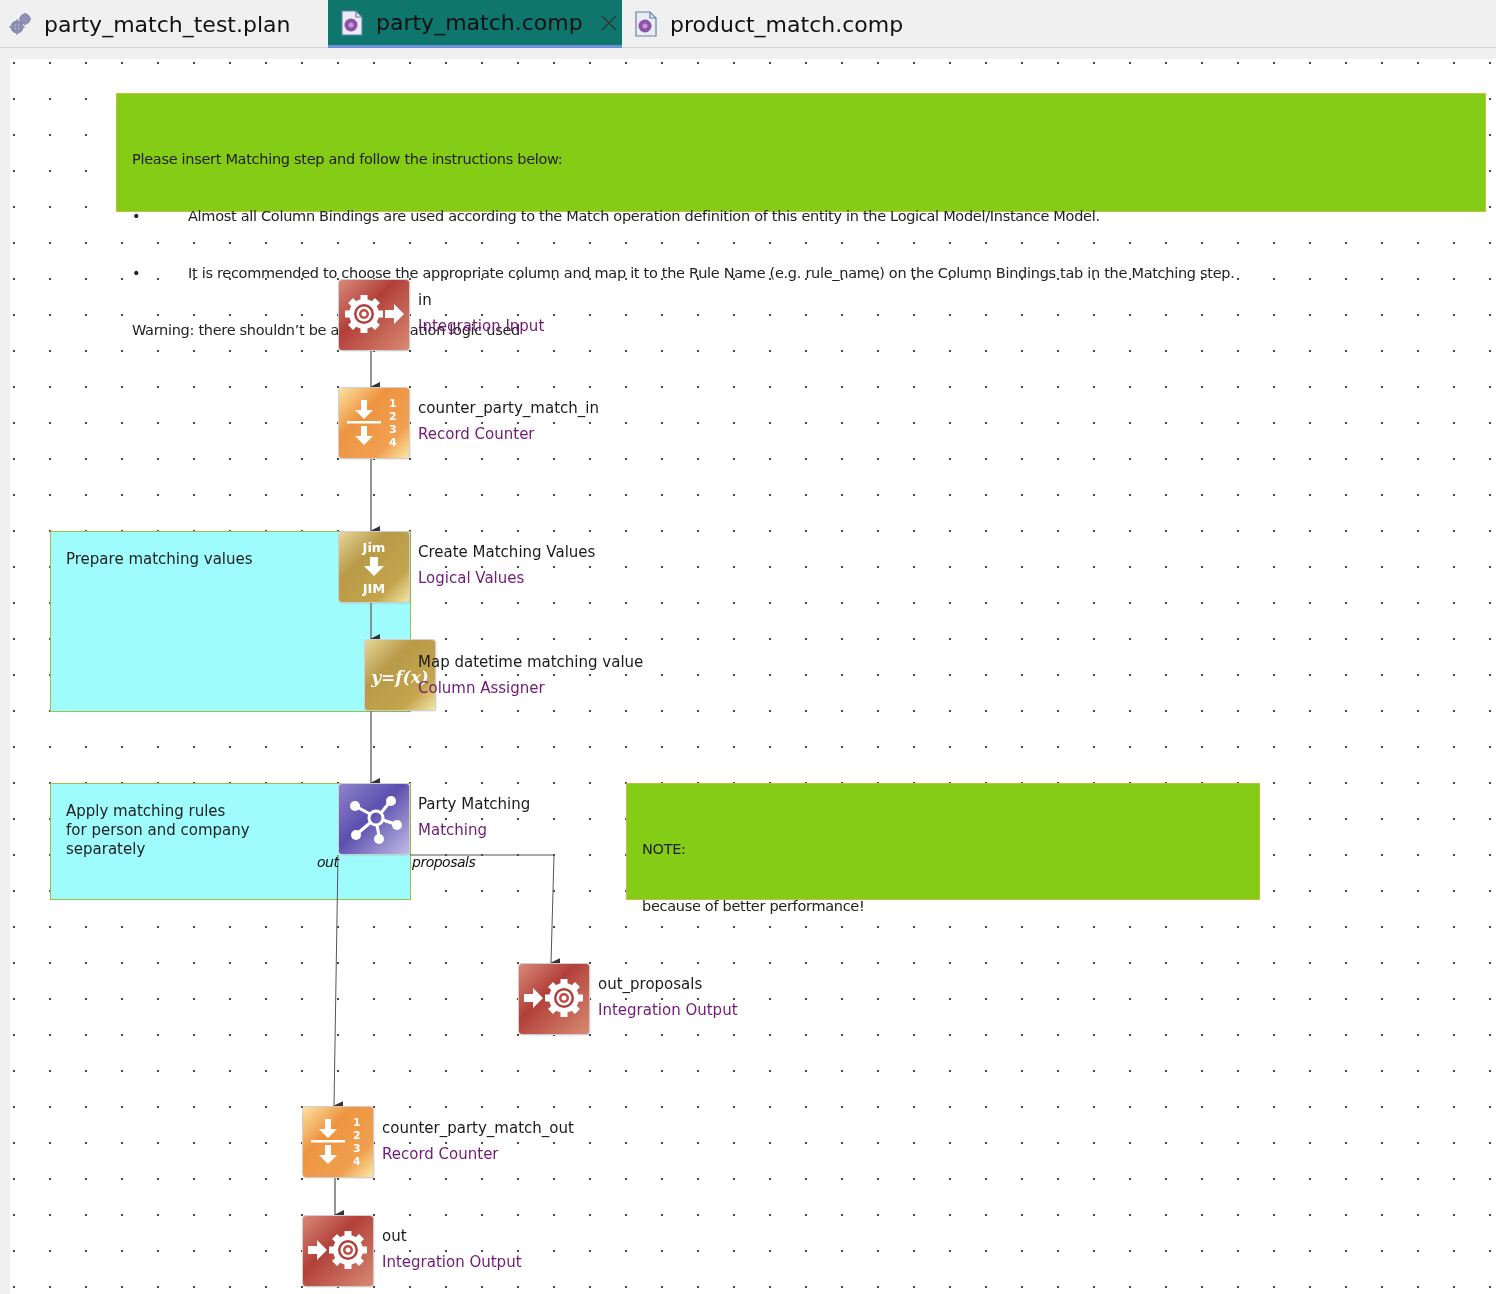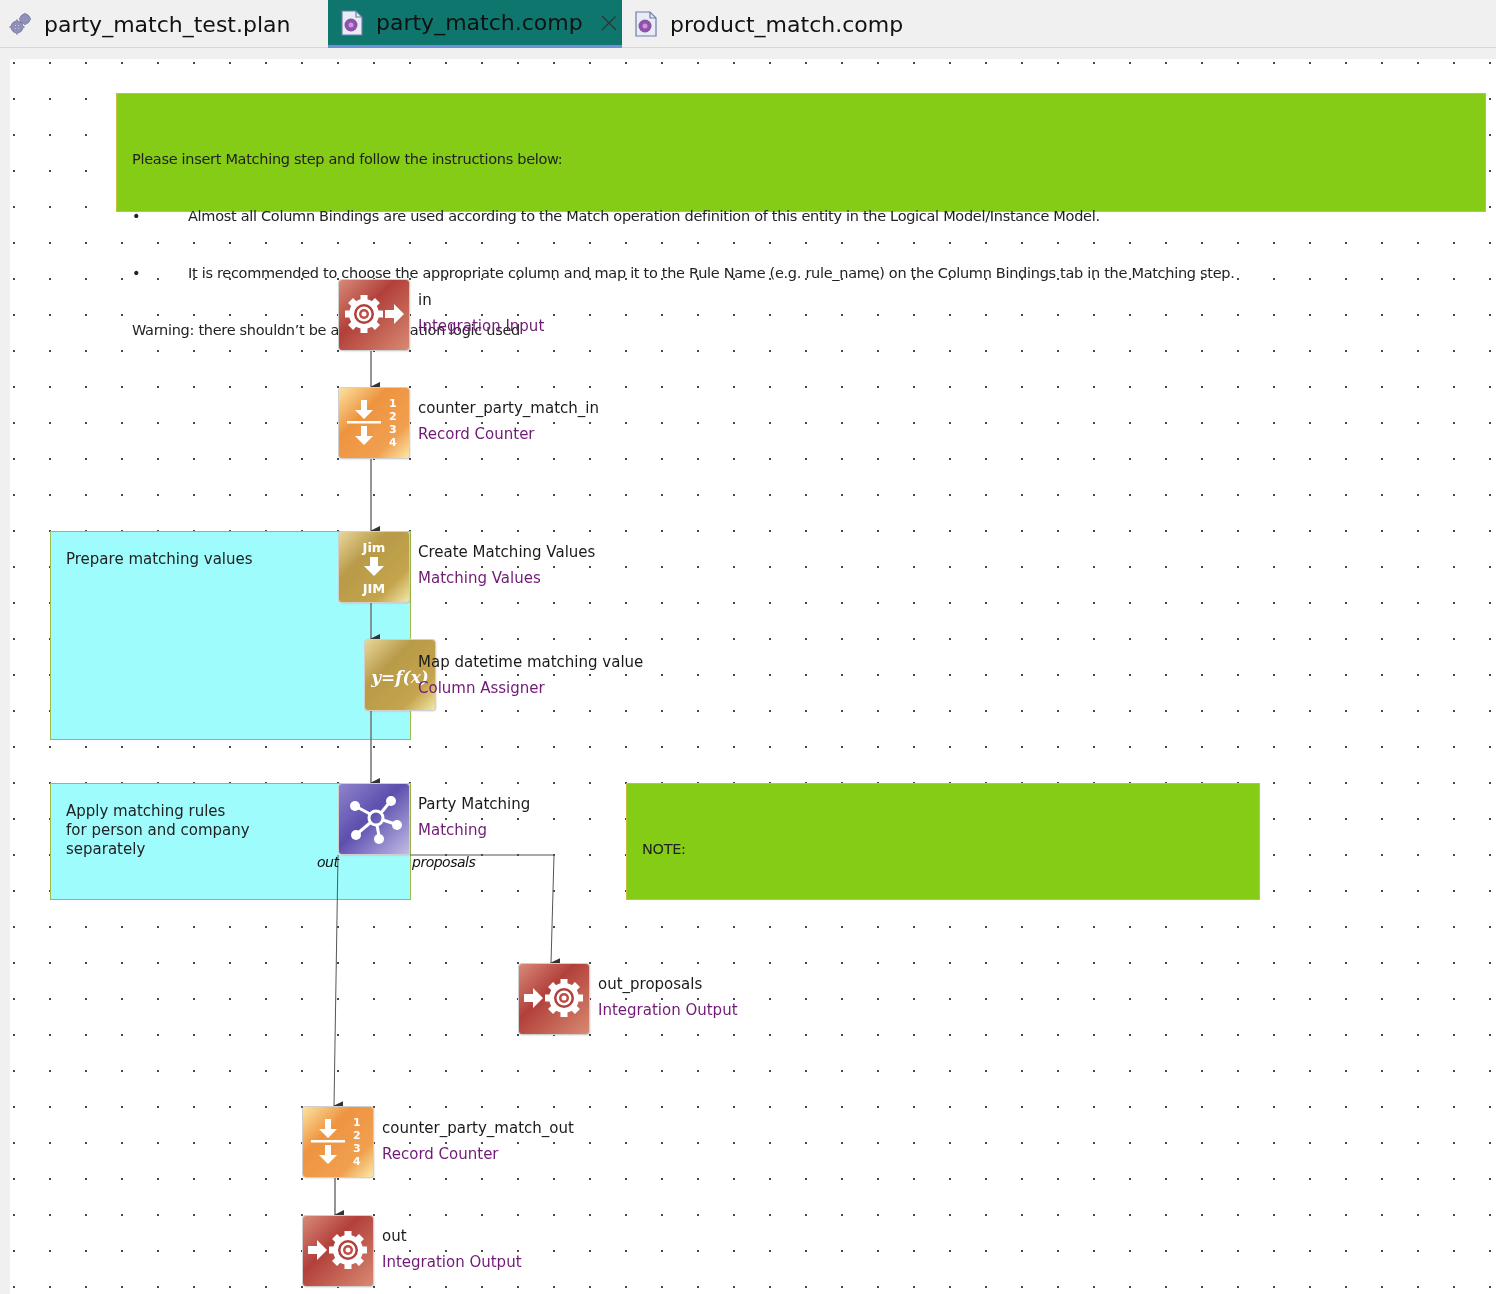--- a/index.html
+++ b/index.html
@@ -79,31 +79,32 @@
 
 <div class="canvas"></div>
 
 <div class="note" style="left:116px; top:93px; width:1370px; height:119px;">
   <div>Please insert Matching step and follow the instructions below:</div>
   <div class="bullet"><span class="dot">•</span><span>Almost all Column Bindings are used according to the Match operation definition of this entity in the Logical Model/Instance Model.</span></div>
   <div class="bullet"><span class="dot">•</span><span>It is recommended to choose the appropriate column and map it to the Rule Name (e.g. rule_name) on the Column Bindings tab in the Matching step.</span></div>
   <div>Warning: there shouldn’t be any aggregation logic used</div>
 </div>
 
-<div class="group" style="left:50px; top:531px; width:361px; height:209px;">
+<div class="group" style="left:50px; top:531px; width:361px; height:181px;">
   <div>Prepare matching values</div>
 </div>
 <div class="group" style="left:50px; top:783px; width:361px; height:117px;">
   <div>Apply matching rules</div>
   <div>for person and company</div>
   <div>separately</div>
 </div>
 
 <div class="note" style="left:626px; top:783px; width:634px; height:117px;">
   <div>NOTE:</div>
+  <div>because of better performance!</div>
 </div>
 
 <svg class="wires">
   <defs>
     <marker id="arr" markerWidth="10" markerHeight="10" refX="5" refY="9" orient="auto" markerUnits="userSpaceOnUse">
       <path d="M0 0 L10 0 L5 10 z" fill="#333"></path>
     </marker>
   </defs>
   <g stroke="#7a7a7a" stroke-width="1.6" fill="none">
     <line x1="371" y1="350" x2="371" y2="387" marker-end="url(#arr)"></line>
@@ -192,21 +193,21 @@
         </linearGradient>
       </defs>
     <rect width="70" height="70" fill="url(#gy1)"></rect>
     <text x="35" y="20" text-anchor="middle" fill="#fff" font-family="DejaVu Sans, sans-serif" font-weight="bold" font-size="13">Jim</text>
     <path d="M31 25h8v9h6l-10 10-10-10h6z" fill="#fff"></path>
     <text x="35" y="61" text-anchor="middle" fill="#fff" font-family="DejaVu Sans, sans-serif" font-weight="bold" font-size="13">JIM</text>
   </svg>
 </div>
 <div class="lbl" style="left:418px; top:543px;">
   <span class="n">Create Matching Values</span>
-  <span class="t">Matching Values</span>
+  <span class="t">Logical Values</span>
 </div>
 
 <div class="step" style="left:339px; top:640px;margin-left:26px;">
   <svg viewBox="0 0 70 70">
     <defs>
         <linearGradient id="gy2" x1="0" y1="0" x2="1" y2="1">
           <stop offset="0" stop-color="#e8d69a"></stop>
           <stop offset="0.35" stop-color="#b89a48"></stop>
           <stop offset="0.75" stop-color="#c4a44c"></stop>
           <stop offset="1" stop-color="#f2e7a8"></stop>

